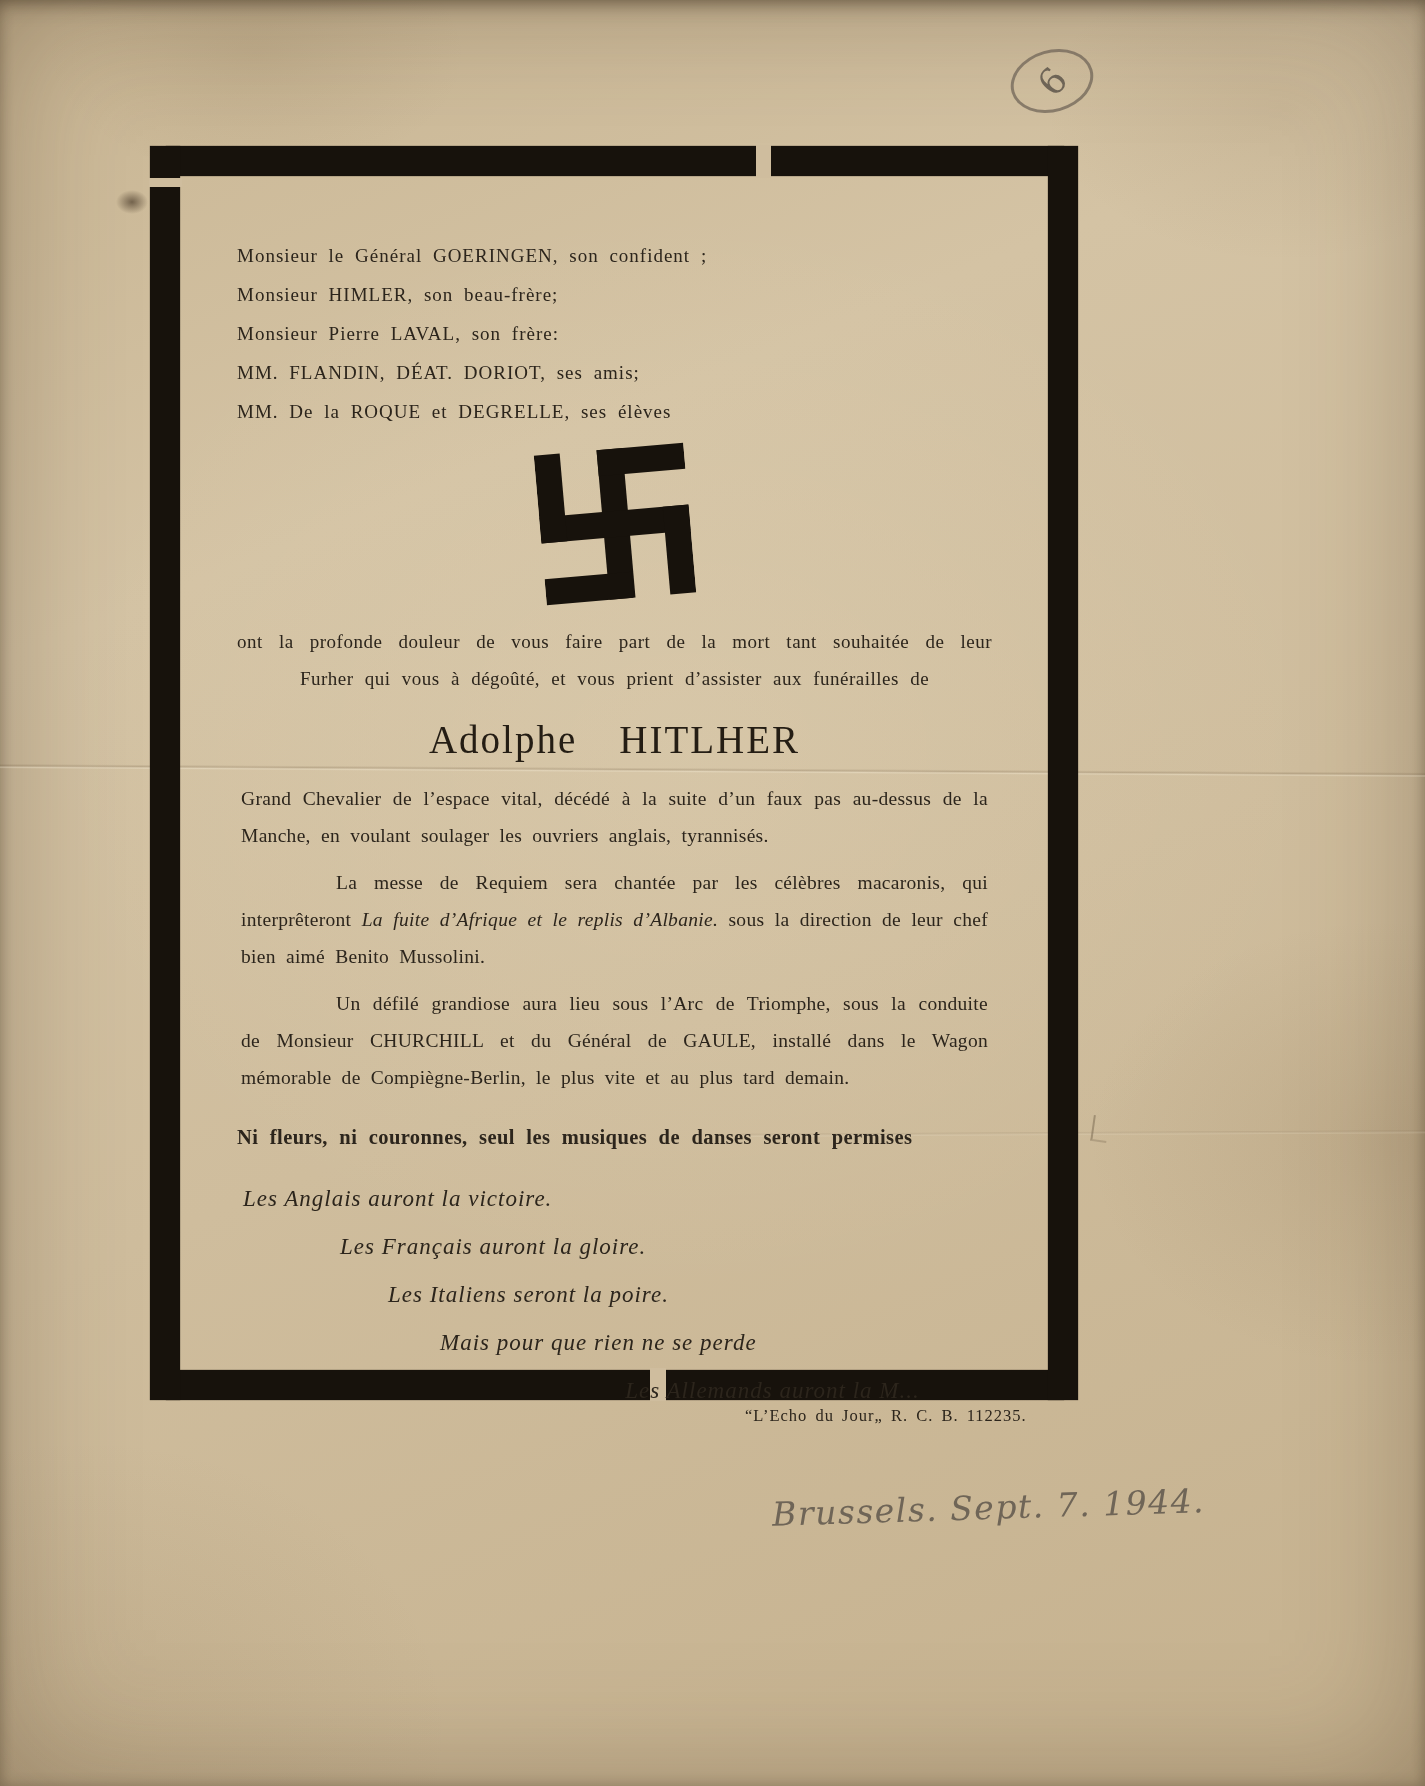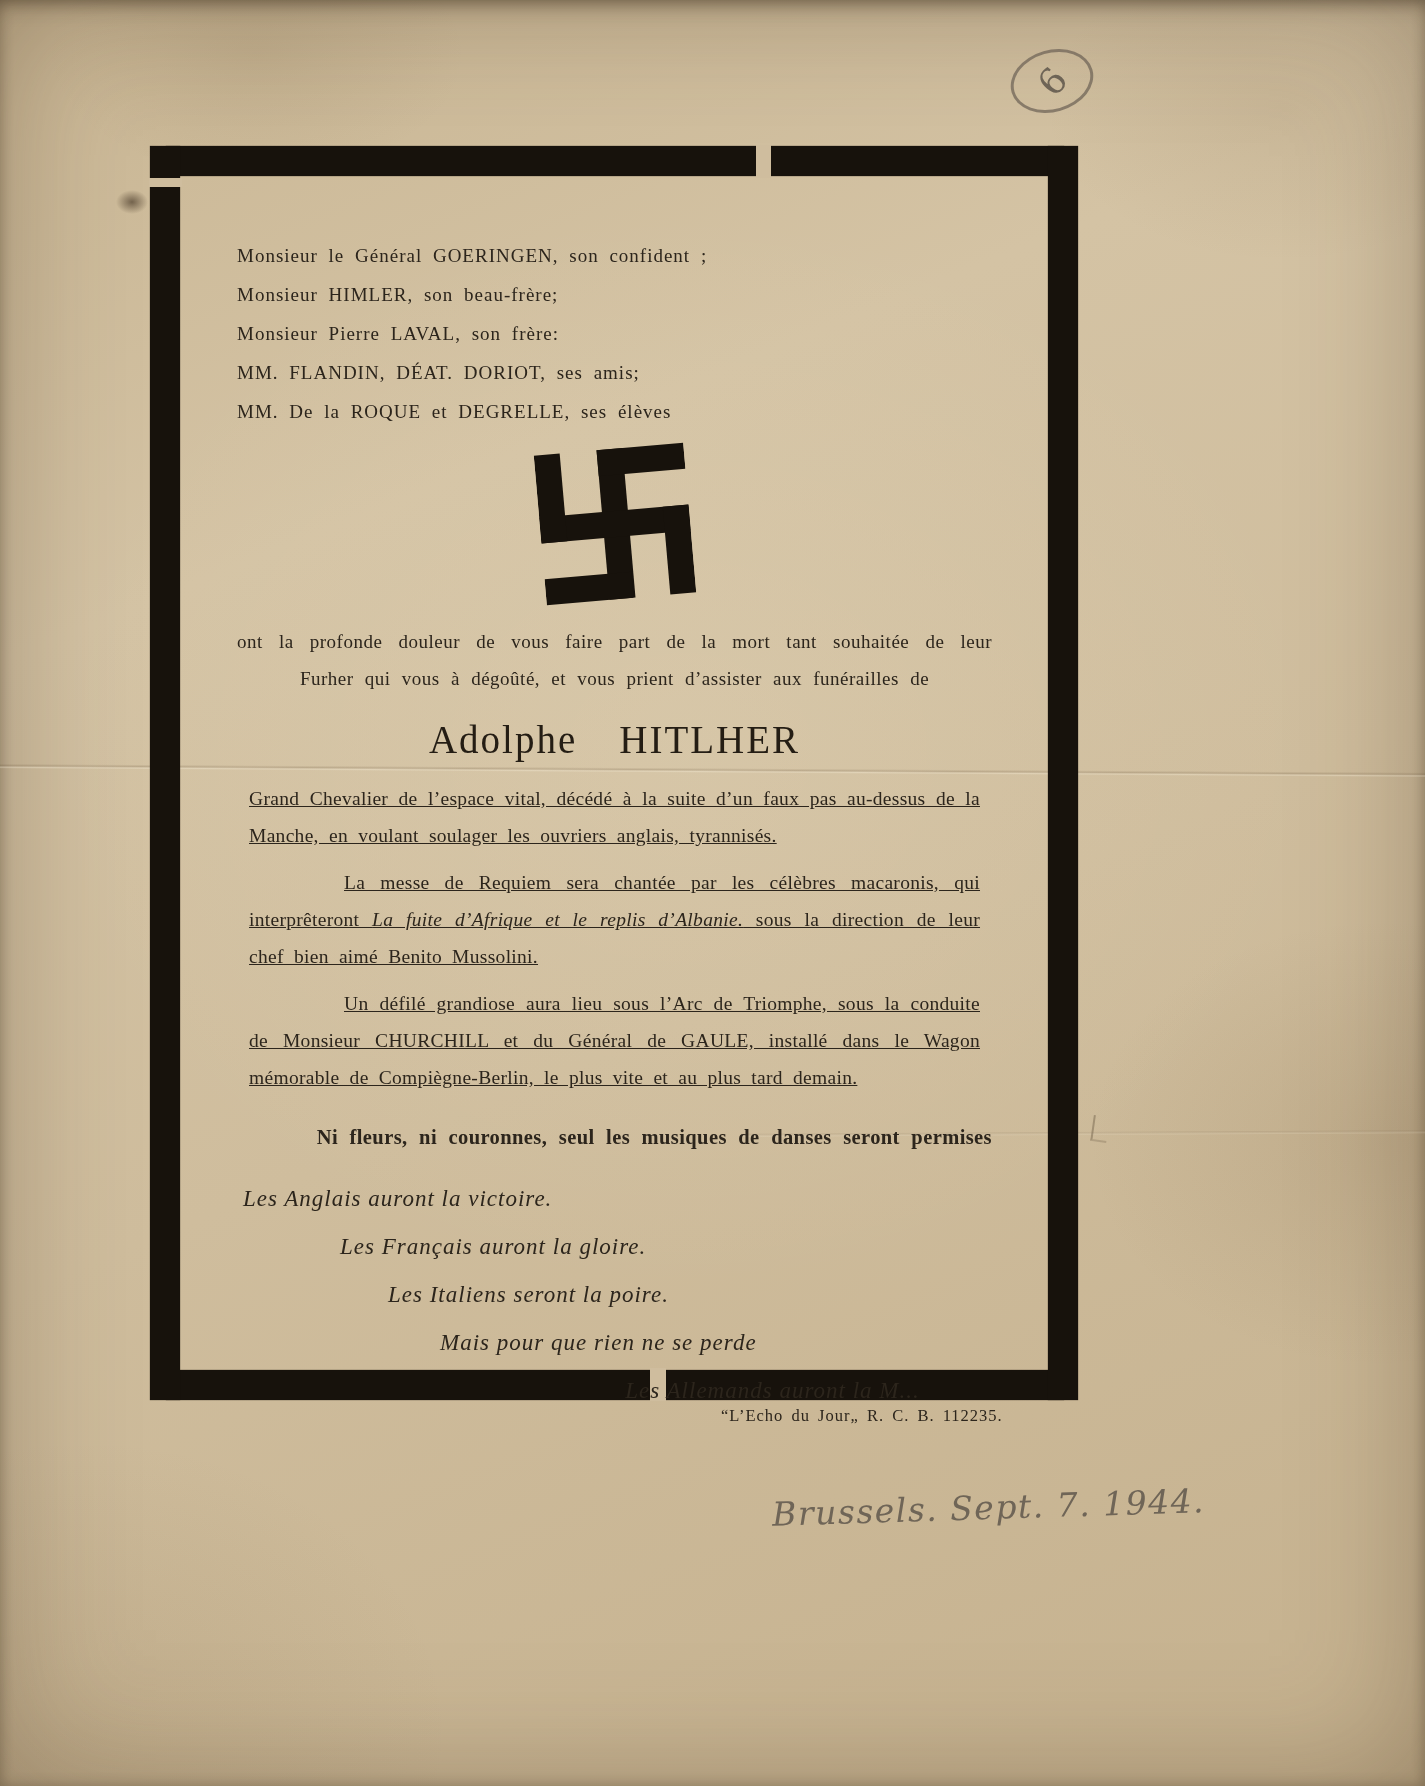--- a/index.html
+++ b/index.html
@@ -58,38 +58,38 @@
   .emblem svg { display:block; }
 
   .intro { margin-top:20px; font-size:19px; line-height:37px; letter-spacing:0.5px; word-spacing:6px; }
   .intro-l1 { text-align:justify; text-align-last:justify; }
   .intro-l2 { text-align:center; }
 
   .deceased { margin:20px 0 10px; text-align:center; font-size:39px; font-weight:400;
     letter-spacing:2px; color:#241d14; }
   .deceased .name-gap { display:inline-block; width:42px; }
 
-  .para { margin:18px 12px 0; font-size:19.5px; line-height:37px; text-align:justify;
-    letter-spacing:0.3px; word-spacing:5px;text-decoration:underline; }
+  .para { margin:18px 4px 0; font-size:19.5px; line-height:37px; text-align:justify;
+    letter-spacing:0.3px; word-spacing:5px; }
   .para.indented { text-indent:95px; margin-top:10px; }
   .para em { font-style:italic; }
 
-  .no-flowers { margin:30px 0 0; font-size:20.5px; font-weight:700; text-align:right;
+  .no-flowers { margin:30px 0 0; font-size:20.5px; font-weight:700; text-align:left;
     letter-spacing:0.4px; word-spacing:6px; }
 
   .de-profundis { margin:24px 0 0; padding-left:553px; font-size:19.5px; letter-spacing:0.5px; }
 
   .victory { margin-top:26px; font-style:italic; font-size:23px; line-height:48px; letter-spacing:1px; }
   .v-0 { margin-left:6px; }
   .v-1 { margin-left:103px; }
   .v-2 { margin-left:151px; }
   .v-3 { margin-left:203px; }
   .v-4 { margin-left:316px;text-align:center; }
 
-  .imprint { position:absolute; left:721px; top:1406px; font-size:16.5px; letter-spacing:1px;
+  .imprint { position:absolute; left:745px; top:1406px; font-size:16.5px; letter-spacing:1px;
     word-spacing:3px; color:#2c251c; }
 
   .handwriting { position:absolute; left:772px; top:1488px; font-size:33px; color:#6f6557;
     font-family:"DejaVu Serif", serif; font-style:italic; letter-spacing:1.5px;
     transform:rotate(-1.8deg); }
 </style>
 </head>
 <body>
 
 <div class="scene">

